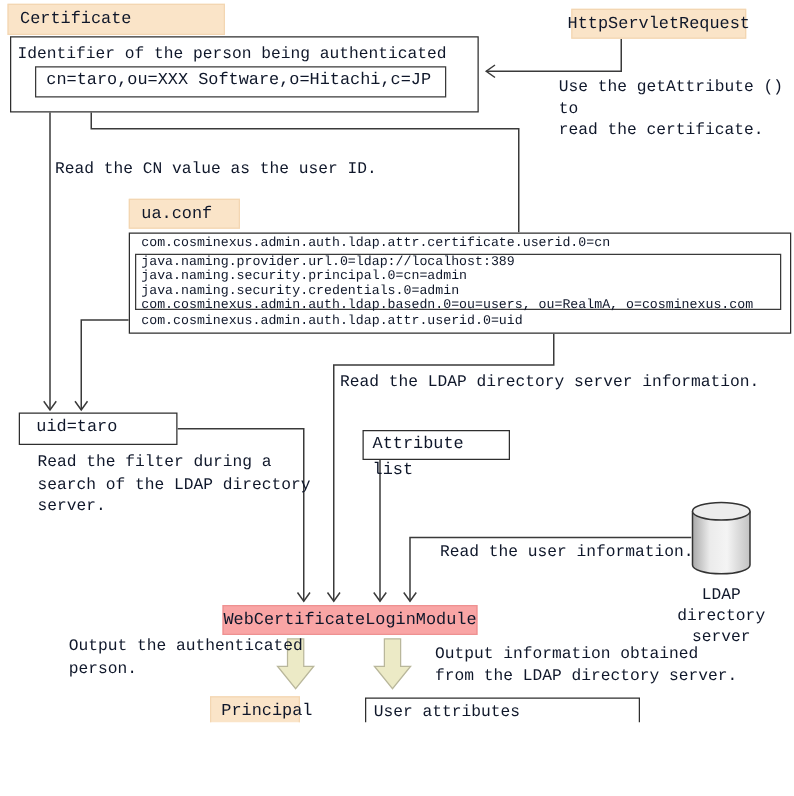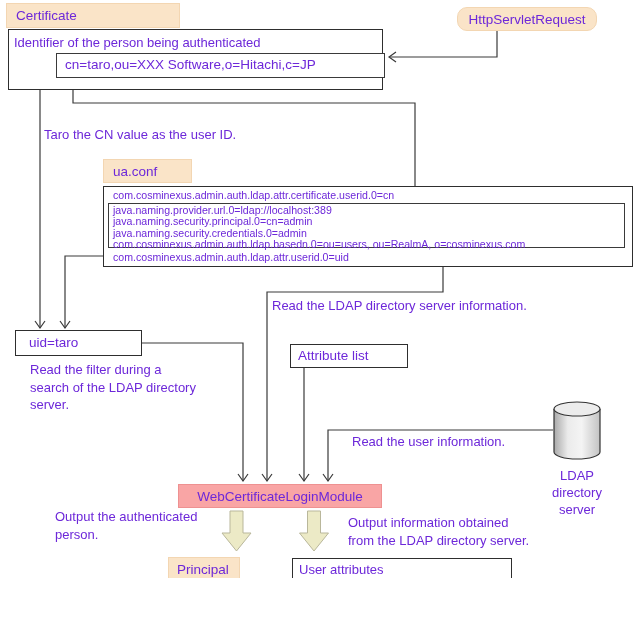--- a/index.html
+++ b/index.html
@@ -1,18 +1,18 @@
 <!DOCTYPE html>
 <html><head>
 <meta charset="utf-8">
 <style>
   html,body{margin:0;padding:0;background:#fff;}
   .canvas{
     position:relative;width:635px;height:578px;background:#ffffff;
-    font-family:Liberation Sans, sans-serif;color:#6d28d9;overflow:hidden;
+    font-family:Liberation Mono, monospace;color:#0f172a;overflow:hidden;
   }
   .abs{position:absolute;}
   svg.layer{position:absolute;left:0;top:0;width:635px;height:637px;pointer-events:none;}
   .tanlabel{
     background:#fae4c8;border:1px solid #f3d6b2;box-sizing:border-box;
     font-size:13.5px;display:flex;align-items:center;
   }
   .whitebox{background:#ffffff;border:1.5px solid #2e2e2e;box-sizing:border-box;}
   .thinbox{background:#ffffff;border:1.2px solid #3a3a3a;box-sizing:border-box;}
   .txt{font-size:13px;line-height:17px;white-space:pre-line;}
@@ -61,27 +61,29 @@
       <path d="M554,409 L554,452 A23,7 0 0 0 600,452 L600,409" fill="url(#cg)" stroke="#333" stroke-width="1.2"></path>
       <ellipse cx="577" cy="409" rx="23" ry="7" fill="#ececec" stroke="#333" stroke-width="1.2"></ellipse>
     </g>
   </svg>
 
   <div class="abs tanlabel" style="left:6px;top:3px;width:174px;height:25px;padding-left:9px;">
     <span>Certificate</span>
   </div>
   <div class="abs whitebox" style="left:8px;top:29px;width:375px;height:61px;"></div>
   <div class="abs txt" style="left:14px;top:34px;">Identifier of the person being authenticated</div>
-  <div class="abs thinbox" style="left:28px;top:53px;width:329px;height:25px;font-size:13.5px;line-height:22px;padding-left:8px;margin-left:28px;">cn=taro,ou=XXX Software,o=Hitachi,c=JP</div>
+  <div class="abs thinbox" style="left:28px;top:53px;width:329px;height:25px;font-size:13.5px;line-height:22px;padding-left:8px;">cn=taro,ou=XXX Software,o=Hitachi,c=JP</div>
 
-  <div class="abs tanlabel" style="left:457px;top:7px;width:140px;height:24px;justify-content:center;border-radius:10px;">
+  <div class="abs tanlabel" style="left:457px;top:7px;width:140px;height:24px;justify-content:center;">
     <span>HttpServletRequest</span>
   </div>
+  <div class="abs txt" style="left:447px;top:61px;width:180px;">Use the getAttribute () to
+read the certificate.</div>
 
-  <div class="abs txt" style="left:44px;top:126px;">Taro the CN value as the user ID.</div>
+  <div class="abs txt" style="left:44px;top:126px;">Read the CN value as the user ID.</div>
 
   <div class="abs tanlabel" style="left:103px;top:159px;width:89px;height:24px;padding-left:9px;">
     <span>ua.conf</span>
   </div>
   <div class="abs whitebox" style="left:103px;top:186px;width:530px;height:81px;"></div>
   <div class="abs small" style="left:113px;top:190px;">com.cosminexus.admin.auth.ldap.attr.certificate.userid.0=cn</div>
   <div class="abs thinbox" style="left:108px;top:203px;width:517px;height:45px;padding:1px 0 0 4px;">
     <div class="small">java.naming.provider.url.0=ldap://localhost:389</div>
     <div class="small">java.naming.security.principal.0=cn=admin</div>
     <div class="small">java.naming.security.credentials.0=admin</div>

